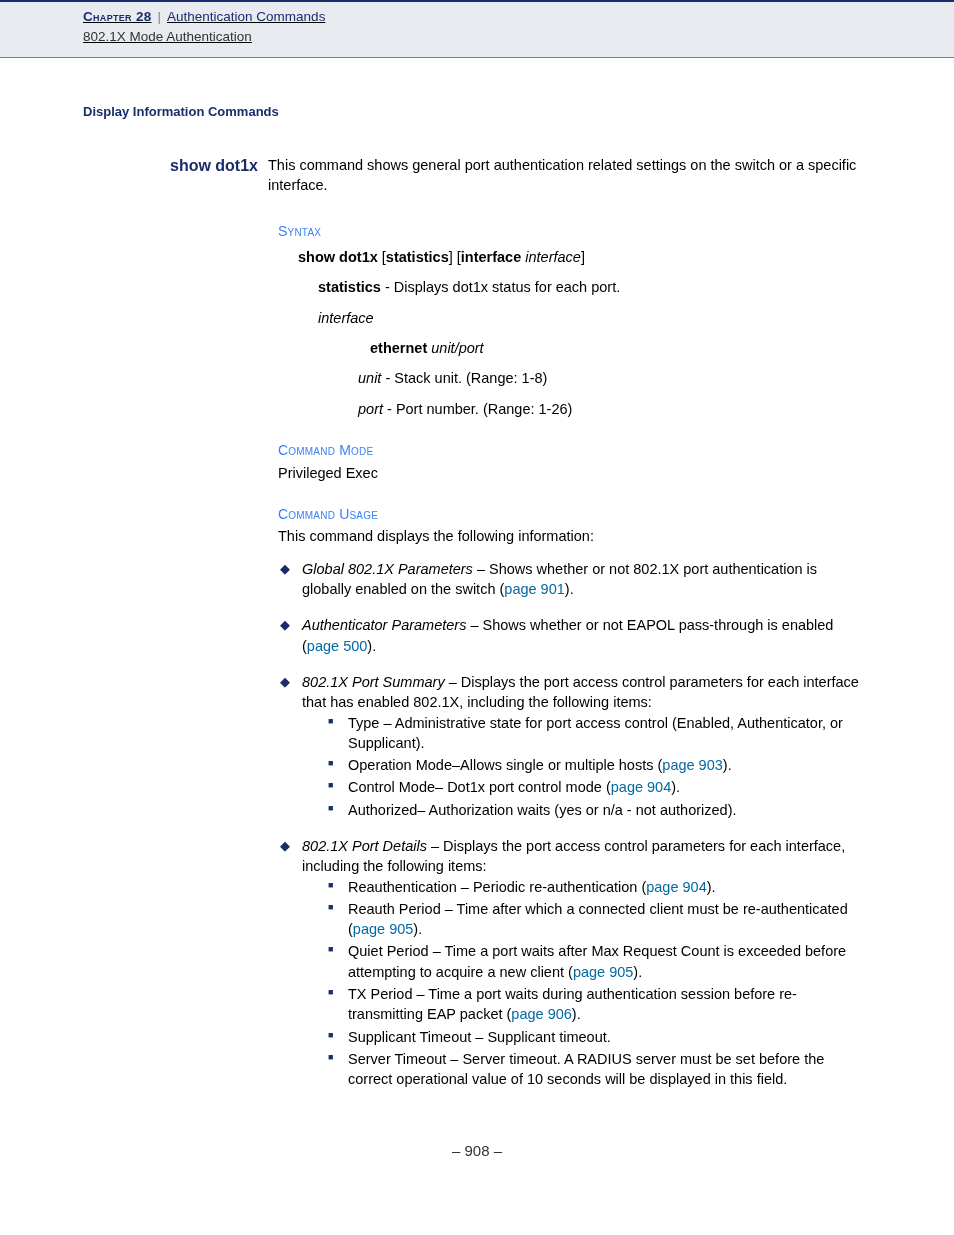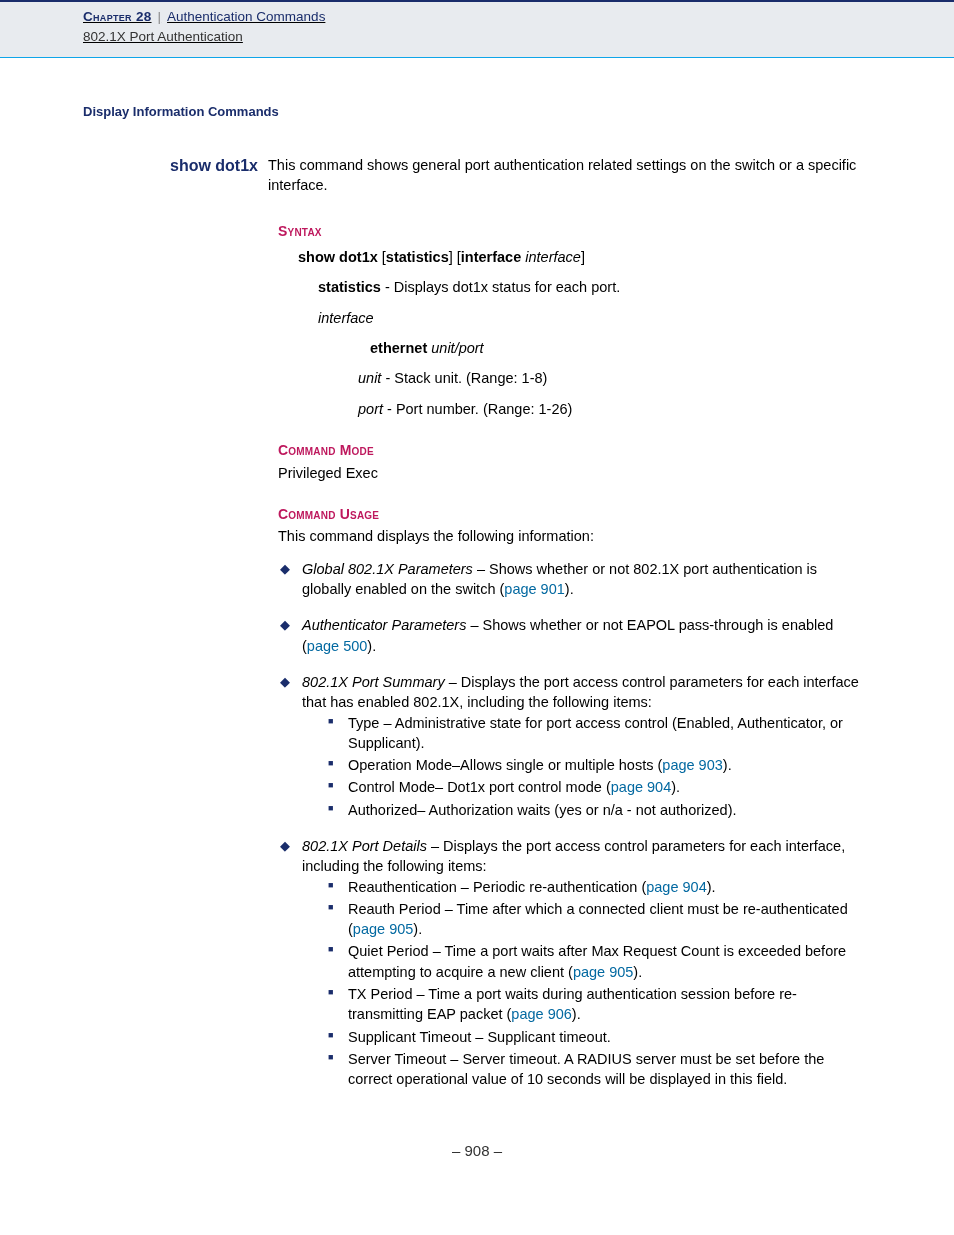--- a/index.html
+++ b/index.html
@@ -64,23 +64,23 @@
   }
   .cmd-body {
     flex: 1;
     padding-right: 10px;
   }
   .content {
     margin-left: 195px;
     padding-right: 10px;
   }
   .sub-heading {
-    color: #be185d;
+    color: #3b82f6;
     font-variant: small-caps;
-    font-weight: bold;
+    font-weight: normal;
     font-size: 14px;
     margin-top: 22px;
     margin-bottom: 2px;
     letter-spacing: 0.2px;
   }
   .syntax-line {
     margin-top: 6px;
     margin-left: 20px;
   }
   .syntax-sub1 { margin-left: 40px; margin-top: 10px; }
@@ -132,21 +132,21 @@
   }
 </style>
 </head>
 <body>
 
 <div class="header-band">
   <div class="header-inner">
     <div class="chapter-line">
       <span class="chapter-label">Chapter 28</span><span class="pipe">|</span><span>Authentication Commands</span>
     </div>
-    <div class="chapter-sub">802.1X Port Authentication</div>
+    <div class="chapter-sub">802.1X Mode Authentication</div>
   </div>
 </div>
 
 <div class="page">
 
   <div class="section-title">Display Information Commands</div>
 
   <div class="cmd-block">
     <div class="cmd-name-col-inner">
       <span class="cmd-name">show dot1x</span>

